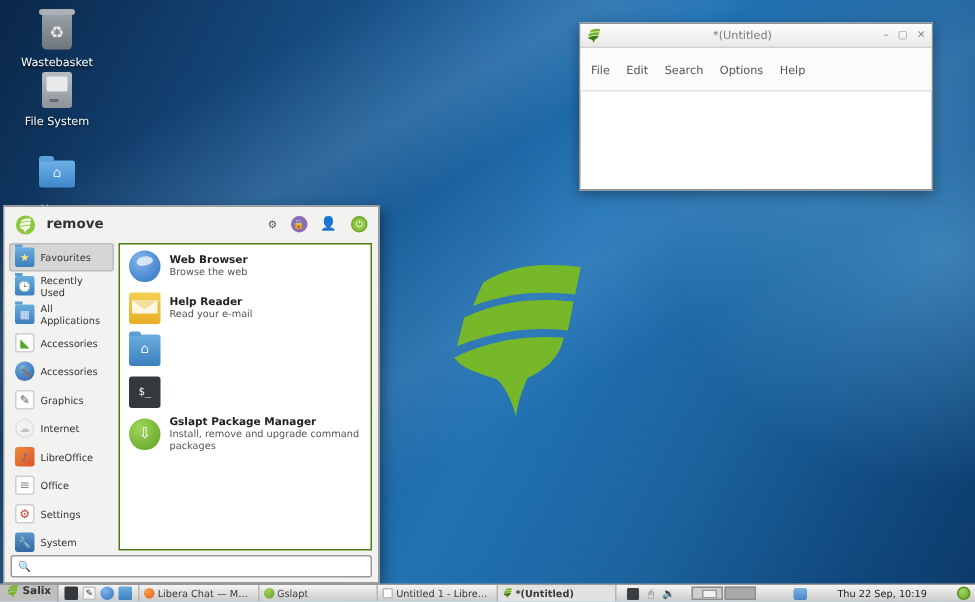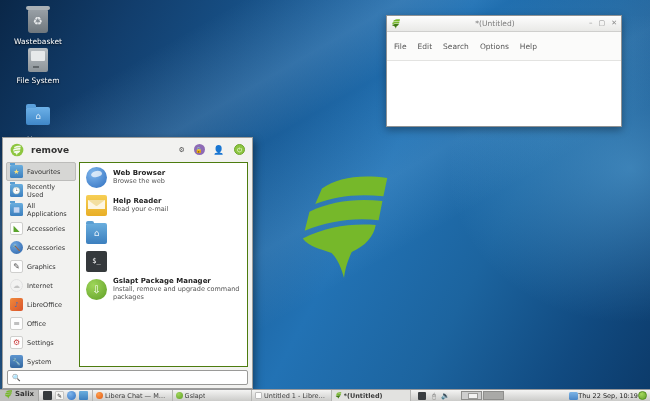--- a/index.html
+++ b/index.html
@@ -127,21 +127,21 @@
   .wic.ff { background:radial-gradient(circle at 35% 30%, #ff9e4d, #e05a12); border-radius:50%; }
   .wic.gs { background:radial-gradient(circle at 35% 30%, #9fd65a, #5f9e25); border-radius:50%; }
   .wic.lo { background:#fdfdfd; border:1px solid #bbb; }
   .tb-tray { display:flex; align-items:center; gap:4px; padding:0 5px; margin-left:2px; }
   .tray-ic { width:8px; height:8px; display:flex; align-items:center; justify-content:center; font-size:7px; color:#555; }
   .tray-ic.dark { background:#3a3e41; border-radius:1px; }
   .pager { display:flex; gap:1px; margin-left:6px; height:9px; }
   .pager .ws { width:21px; height:9px; background:#a9a9a7; border:1px solid #8e8e8c; position:relative; }
   .pager .ws.cur { background:#cecece; }
   .pager .ws.cur:before { content:""; position:absolute; left:6px; top:1px; width:8px; height:4px; background:#f2f2f2; border:1px solid #9a9a98; }
-  .tb-right { margin-left:auto; display:flex; align-items:flex-end; gap:0; padding-right:3px; }
+  .tb-right { margin-left:auto; display:flex; align-items:flex-end; gap:20px; padding-right:3px; }
   .tray-blue { width:9px; height:8px; background:linear-gradient(#7db4e6,#4a86c6); border-radius:1.5px; }
   .tb-clock { font-size:6.5px; color:#222; white-space:nowrap; }
   .tb-badge { width:9px; height:9px; border-radius:50%; background:radial-gradient(circle at 35% 30%, #a5d85e, #63a22a); border:1px solid #56901f; }
 </style>
 </head>
 <body>
 
 <div class="desktop">
 
   <div class="dicon" style="top:8px">

